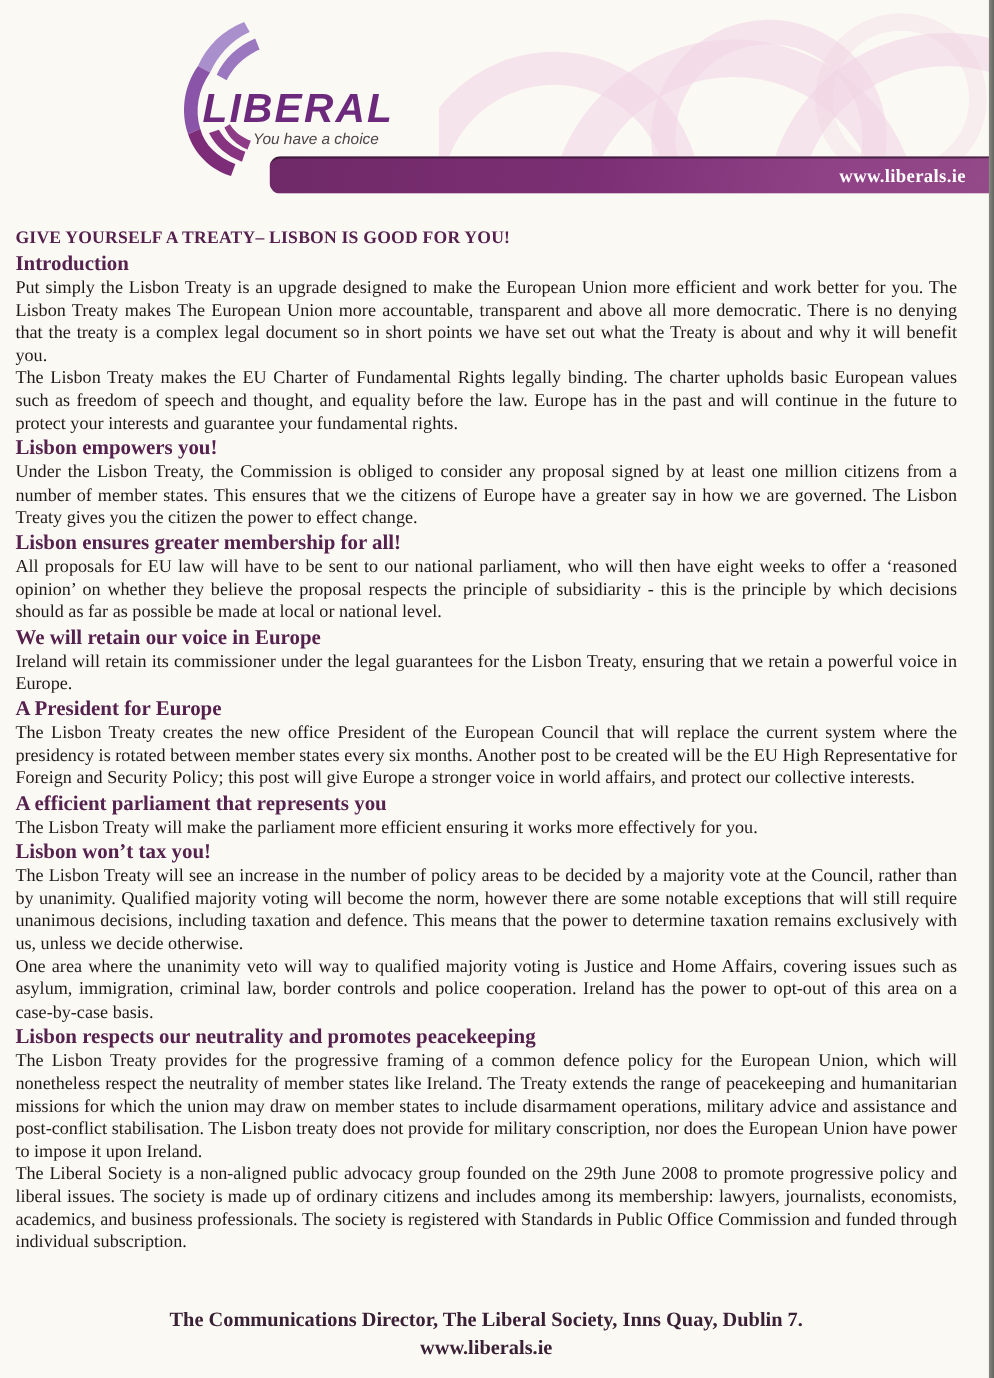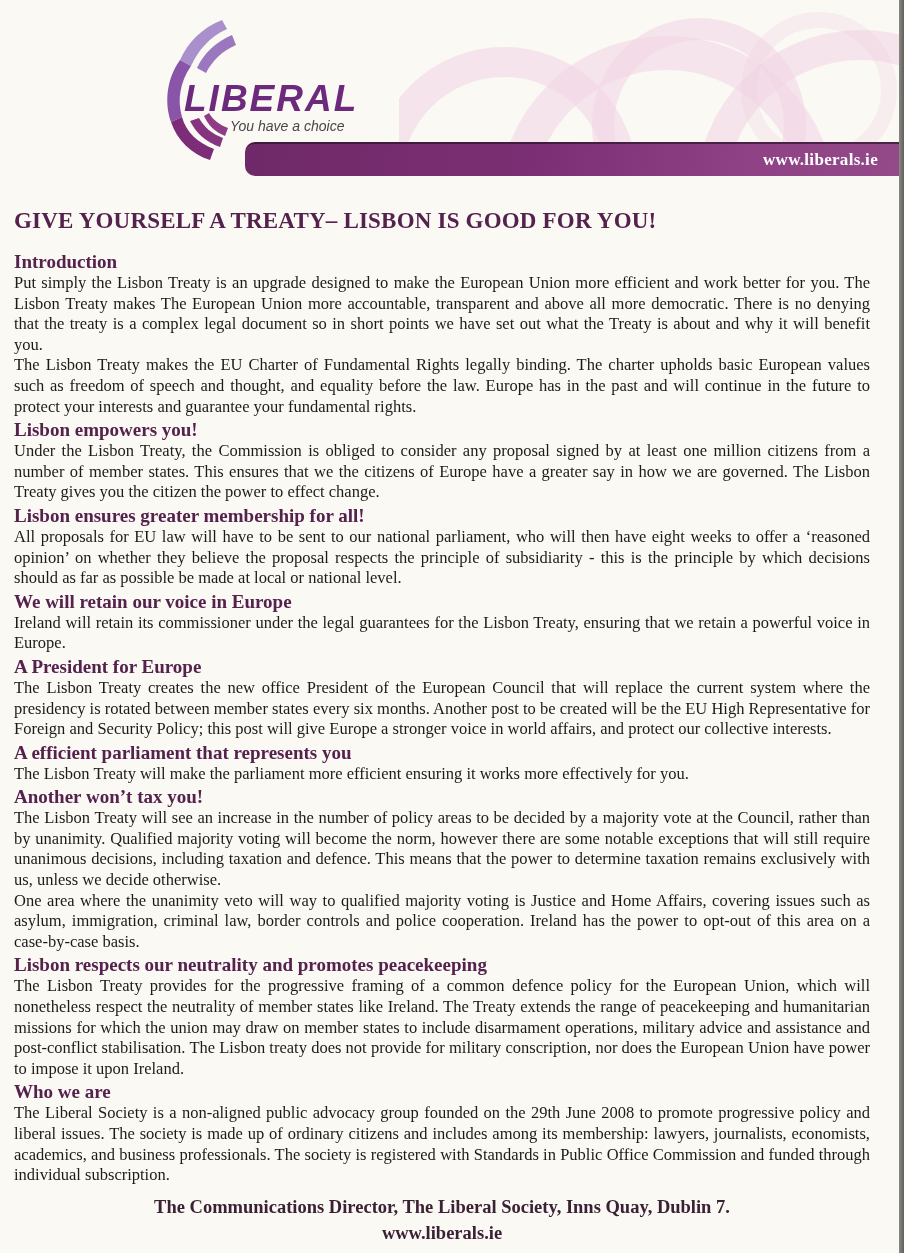--- a/index.html
+++ b/index.html
@@ -56,24 +56,24 @@
     font-family:"Liberation Serif", serif;
     letter-spacing:.3px;
   }
   
   .content{
     flex:1 1 auto;
     padding:30px 34px 0 14px;
     color:var(--body-color);
   }
   .doc-title{
-    font-size:23px;font-weight:bold;
+    font-size:16px;font-weight:bold;
     color:var(--heading-color);
     letter-spacing:.2px;
-    margin-bottom:17px;
+    margin-bottom:3px;
     font-family:"Liberation Serif", serif;
   }
   .sec-heading{
     font-size:19px;font-weight:bold;
     color:var(--heading-color);
     line-height:21px;
     margin:2px 0 1px 0;
     font-family:"Liberation Serif", serif;
   }
   .sec-para{
@@ -154,30 +154,29 @@
         </section>
         <section>
           <h2 class="sec-heading">A President for Europe</h2>
           <p class="sec-para">The Lisbon Treaty creates the new office President of the European Council that will replace the current system where the presidency is rotated between member states every six months. Another post to be created will be the EU High Representative for Foreign and Security Policy; this post will give Europe a stronger voice in world affairs, and protect our collective interests.</p>
         </section>
         <section>
           <h2 class="sec-heading">A efficient parliament that represents you</h2>
           <p class="sec-para">The Lisbon Treaty will make the parliament more efficient ensuring it works more effectively for you.</p>
         </section>
         <section>
-          <h2 class="sec-heading">Another won’t tax you!</h2>
+          <h2 class="sec-heading">Lisbon won’t tax you!</h2>
           <p class="sec-para">The Lisbon Treaty will see an increase in the number of policy areas to be decided by a majority vote at the Council, rather than by unanimity. Qualified majority voting will become the norm, however there are some notable exceptions that will still require unanimous decisions, including taxation and defence. This means that the power to determine taxation remains exclusively with us, unless we decide otherwise.</p>
           <p class="sec-para">One area where the unanimity veto will way to qualified majority voting is Justice and Home Affairs, covering issues such as asylum, immigration, criminal law, border controls and police cooperation. Ireland has the power to opt-out of this area on a case-by-case basis.</p>
         </section>
         <section>
           <h2 class="sec-heading">Lisbon respects our neutrality and promotes peacekeeping</h2>
           <p class="sec-para">The Lisbon Treaty provides for the progressive framing of a common defence policy for the European Union, which will nonetheless respect the neutrality of member states like Ireland. The Treaty extends the range of peacekeeping and humanitarian missions for which the union may draw on member states to include disarmament operations, military advice and assistance and post-conflict stabilisation. The Lisbon treaty does not provide for military conscription, nor does the European Union have power to impose it upon Ireland.</p>
         </section>
         <section>
-          <h2 class="sec-heading">Who we are</h2>
           <p class="sec-para">The Liberal Society is a non-aligned public advocacy group founded on the 29th June 2008 to promote progressive policy and liberal issues. The society is made up of ordinary citizens and includes among its membership: lawyers, journalists, economists, academics, and business professionals. The society is registered with Standards in Public Office Commission and funded through individual subscription.</p>
         </section>
       </div>
   </div>
 
   <div class="footer">
     <div class="footer-line1">The Communications Director, The Liberal Society, Inns Quay, Dublin 7.</div>
     <div class="footer-line2">www.liberals.ie</div>
   </div>
 

